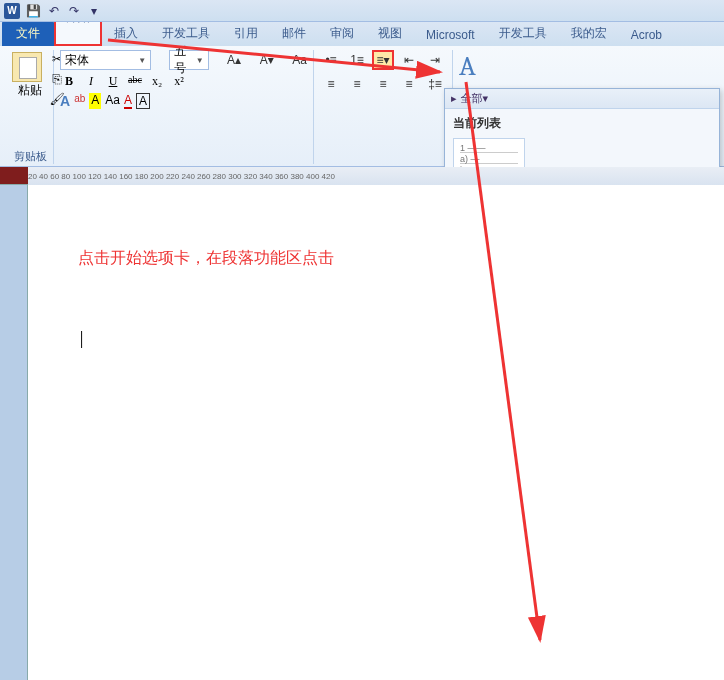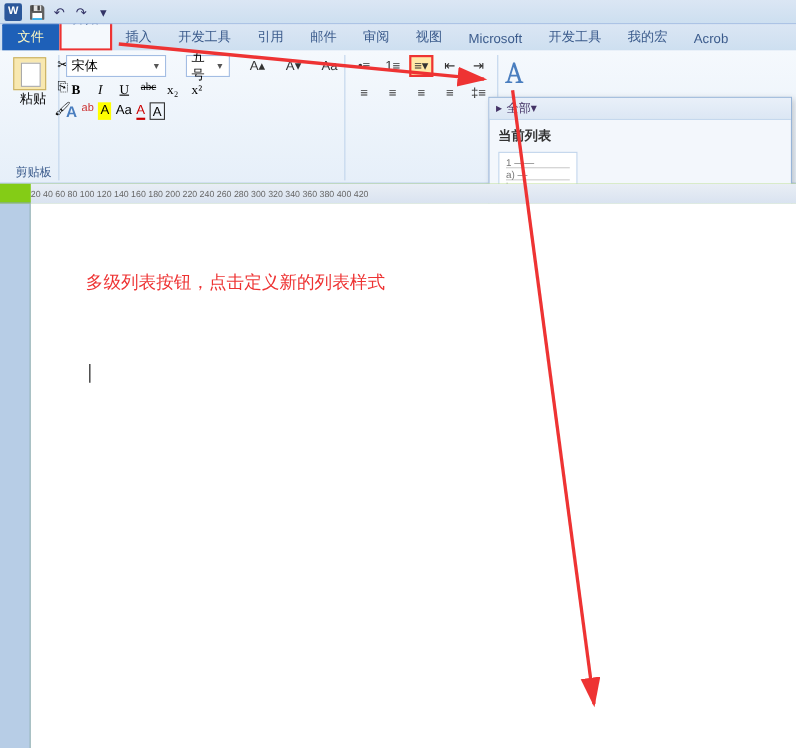--- a/index.html
+++ b/index.html
@@ -44,21 +44,21 @@
   .para-row { display: flex; gap: 4px; }
   .para-btn { width: 22px; height: 20px; display: flex; align-items: center; justify-content: center; color: #333; }
   .multilevel-btn { border: 2px solid #e33; background: #ffe9a8; }
   
   .styles-group { padding: 0 6px; display: flex; gap: 12px; }
   .style-A { font-size: 28px; font-family: "Cambria"; }
   .blueA { color: #4a7ebf; }
   .redA { color: #c0504d; }
   .find-btn { font-size: 22px; color: #3b5b8c; }
   
-  .ruler-area { background: #84cc16; height: 18px; border-bottom: 1px solid #8aa; position: relative; }
+  .ruler-area { background: #7f1d1d; height: 18px; border-bottom: 1px solid #8aa; position: relative; }
   .ruler { position: absolute; left: 28px; right: 0; top: 0; height: 18px; background: linear-gradient(#e9eef5,#d9e3f0); font-size: 8px; color: #666; display: flex; align-items: center; overflow: hidden; }
   .doc-area { display: flex; }
   .vruler { width: 28px; background: #b7cde6; border-right: 1px solid #8aa; }
   .page { flex: 1; background: #fff; padding: 60px 50px; min-height: 500px; position: relative; }
   .anno-text { color: #e33; font-size: 16px; line-height: 1.6; }
   .cursor-mark { margin-top: 60px; font-size: 14px; }
   
   
   .dropdown-panel { position: absolute; left: 444px; top: 88px; width: 276px; background: #f3f7fc; border: 1px solid #97b4d8; box-shadow: 2px 2px 6px rgba(0,0,0,0.2); }
   .dd-header { background: linear-gradient(#e9f0f9,#dce7f4); padding: 2px 6px; font-size: 11px; color: #436; border-bottom: 1px solid #c0d4ec; display: flex; align-items: center; gap: 4px; }
@@ -254,21 +254,21 @@
   </div>
 </div>
 
 <div class="ruler-area">
   <div class="ruler">20   40   60   80   100  120  140  160  180  200  220  240  260  280  300  320  340  360  380  400  420</div>
 </div>
 <div class="doc-area">
   <div class="vruler"></div>
   <div class="page">
     <div class="anno-text">
-      <div>多级列表按钮，点击定义新的列表样式</div>
+      <div>点击开始选项卡，在段落功能区点击</div>
     </div>
     <div class="cursor-mark">│</div>
   </div>
 </div>
 
 <svg class="arrow-overlay">
   <defs>
     <marker id="ah" markerWidth="10" markerHeight="10" refX="8" refY="3" orient="auto">
       <path d="M0,0 L9,3 L0,6 Z" fill="#e33"></path>
     </marker>

